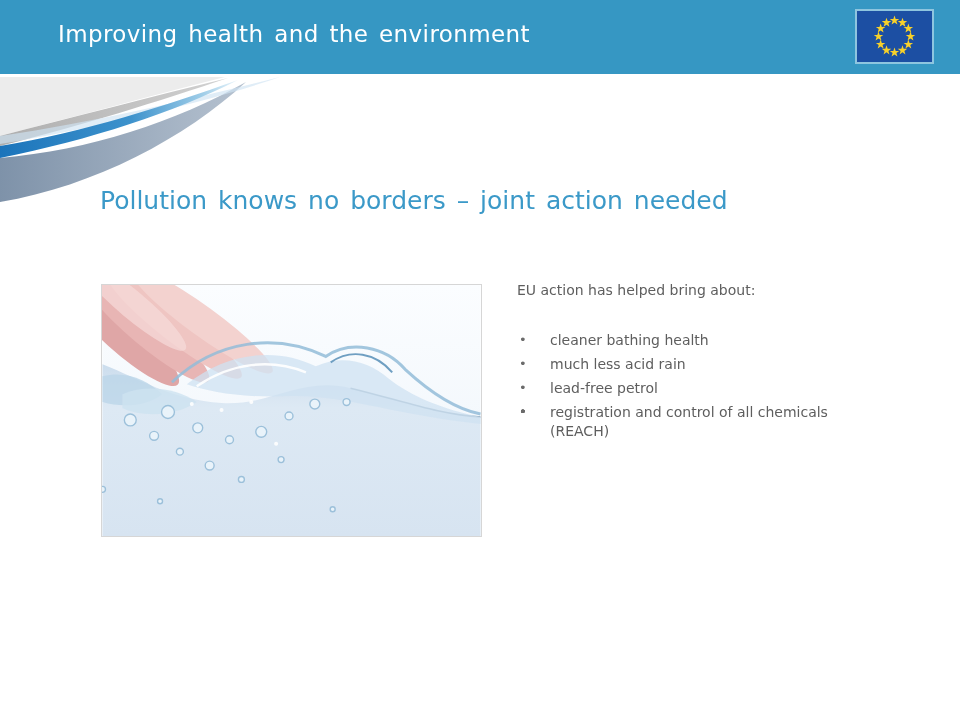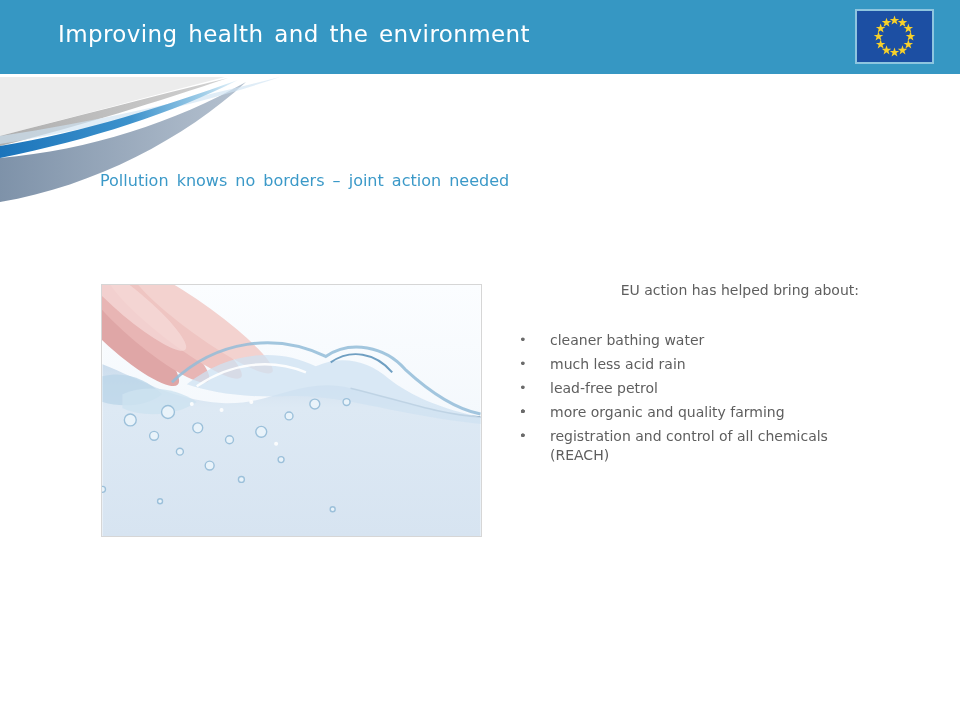--- a/index.html
+++ b/index.html
@@ -29,38 +29,38 @@
   .eu-flag svg { display:block; width:100%; height:100%; }
 
   
   .swoosh {
     position:absolute; left:0; top:74px; width:960px; height:150px;
     pointer-events:none;
   }
 
   
   .slide-title {
-    position:absolute; left:100px; top:171px;
-    font-size:16px; font-weight:400; color:#3b99c8;
+    position:absolute; left:100px; top:186px;
+    font-size:25px; font-weight:400; color:#3b99c8;
     word-spacing:3px; white-space:nowrap;
   }
 
   
   .photo {
     position:absolute; left:101px; top:284px; width:381px; height:253px;
     border:1px solid #d6d6d6; background:#ffffff; overflow:hidden;
   }
   .photo svg { display:block; width:100%; height:100%; }
 
   
   .content {
     position:absolute; left:517px; top:281px; width:342px;
     font-size:14px; line-height:19px; color:#5e5e5e;
   }
-  .content .intro { margin:0 0 31px 0;text-align:right; }
+  .content .intro { margin:0 0 31px 0; }
   .bullet-list { list-style:none; }
   .bullet-item { position:relative; padding-left:33px; margin-bottom:5px; }
   .bullet-dot {
     position:absolute; left:2px; top:-1px;
     font-size:13px; color:#6b6b6b;
   }
 </style>
 </head>
 <body>
 
@@ -179,21 +179,21 @@
     </g>
   </svg>
 </figure>
 
 <div class="content" style="color: rgb(94, 94, 94);">
   <p class="intro">EU action has helped bring about:</p>
   <ul class="bullet-list">
 
       <li class="bullet-item">
         <span class="bullet-dot">•</span>
-        <span class="bullet-text">cleaner bathing water</span>
+        <span class="bullet-text">cleaner bathing health</span>
       </li>
 
       <li class="bullet-item">
         <span class="bullet-dot">•</span>
         <span class="bullet-text">much less acid rain</span>
       </li>
 
       <li class="bullet-item">
         <span class="bullet-dot">•</span>
         <span class="bullet-text">lead-free petrol</span>
@@ -202,21 +202,20 @@
       <li class="bullet-item">
         <span class="bullet-dot">•</span>
       </li>
 
       <li class="bullet-item">
         <span class="bullet-dot">•</span>
       </li>
 
       <li class="bullet-item">
         <span class="bullet-dot">•</span>
-        <span class="bullet-text">more organic and quality farming</span>
       </li>
 
       <li class="bullet-item">
         <span class="bullet-dot">•</span>
       </li>
 
       <li class="bullet-item">
         <span class="bullet-dot">•</span>
         <span class="bullet-text">registration and control of all chemicals (REACH)</span>
       </li>

